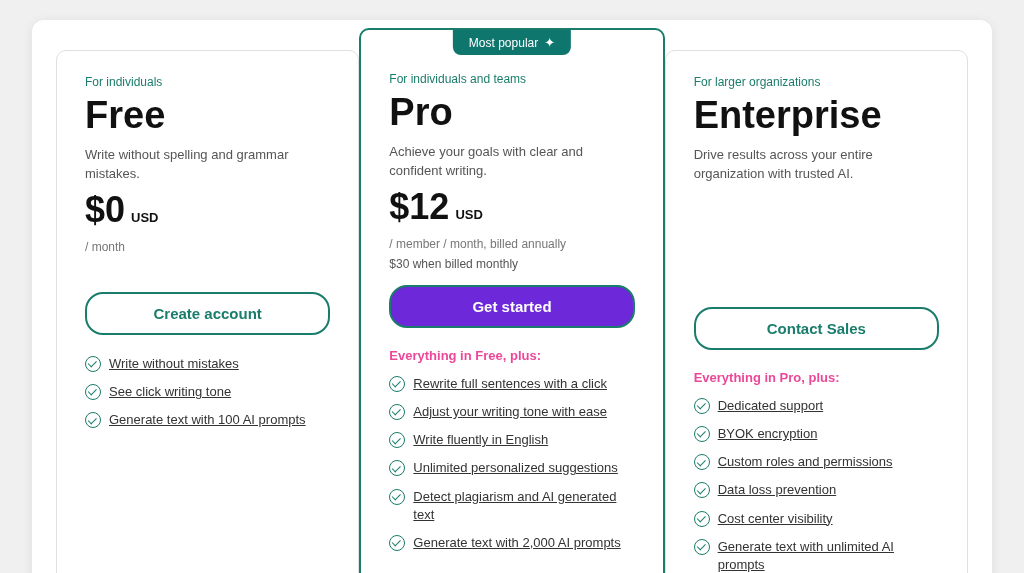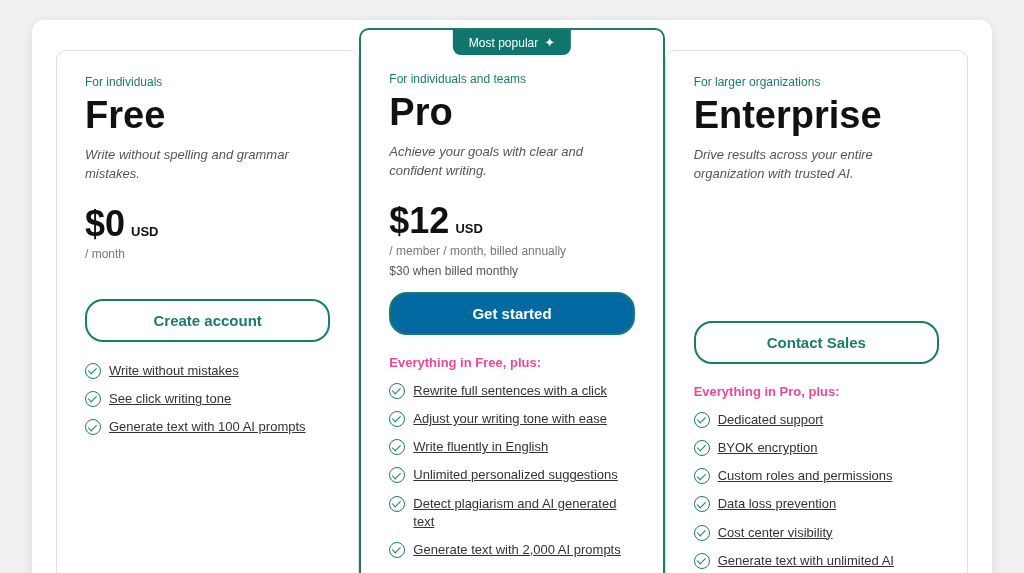--- a/index.html
+++ b/index.html
@@ -73,24 +73,23 @@
     .plan-name {
       font-size: 38px;
       font-weight: 700;
       color: #111;
       margin-bottom: 8px;
       line-height: 1.1;
     }
     .plan-description {
       font-size: 13px;
       color: #555;
-      margin-bottom: 18px;
+      margin-bottom: 4px;
       line-height: 1.5;
       min-height: 40px;
-      font-style: italic;
     }
     .price-block {
       margin-bottom: 6px;
     }
     .price-main {
       display: flex;
       align-items: baseline;
       gap: 4px;
     }
     .price-dollar {
@@ -100,21 +99,21 @@
     }
     .price-usd {
       font-size: 13px;
       font-weight: 600;
       color: #111;
       margin-left: 2px;
     }
     .price-period {
       font-size: 12px;
       color: #777;
-      margin-top: 2px;
+      margin-top: 9px;
       margin-bottom: 4px;
     }
     .price-monthly {
       font-size: 12px;
       color: #555;
       margin-bottom: 14px;
     }
     .price-monthly-placeholder {
       height: 18px;
       margin-bottom: 14px;
@@ -128,21 +127,21 @@
       cursor: pointer;
       border: 2px solid #1a7d6b;
       margin-bottom: 20px;
       transition: background 0.15s;
     }
     .plan-button.outline {
       background: #fff;
       color: #1a7d6b;
     }
     .plan-button.solid {
-      background: #0369a1;
+      background: #6d28d9;
       color: #fff;
     }
     .features-header {
       font-size: 13px;
       font-weight: 700;
       color: #ec4899;
       margin-bottom: 12px;
     }
     .feature-list {
       list-style: none;

